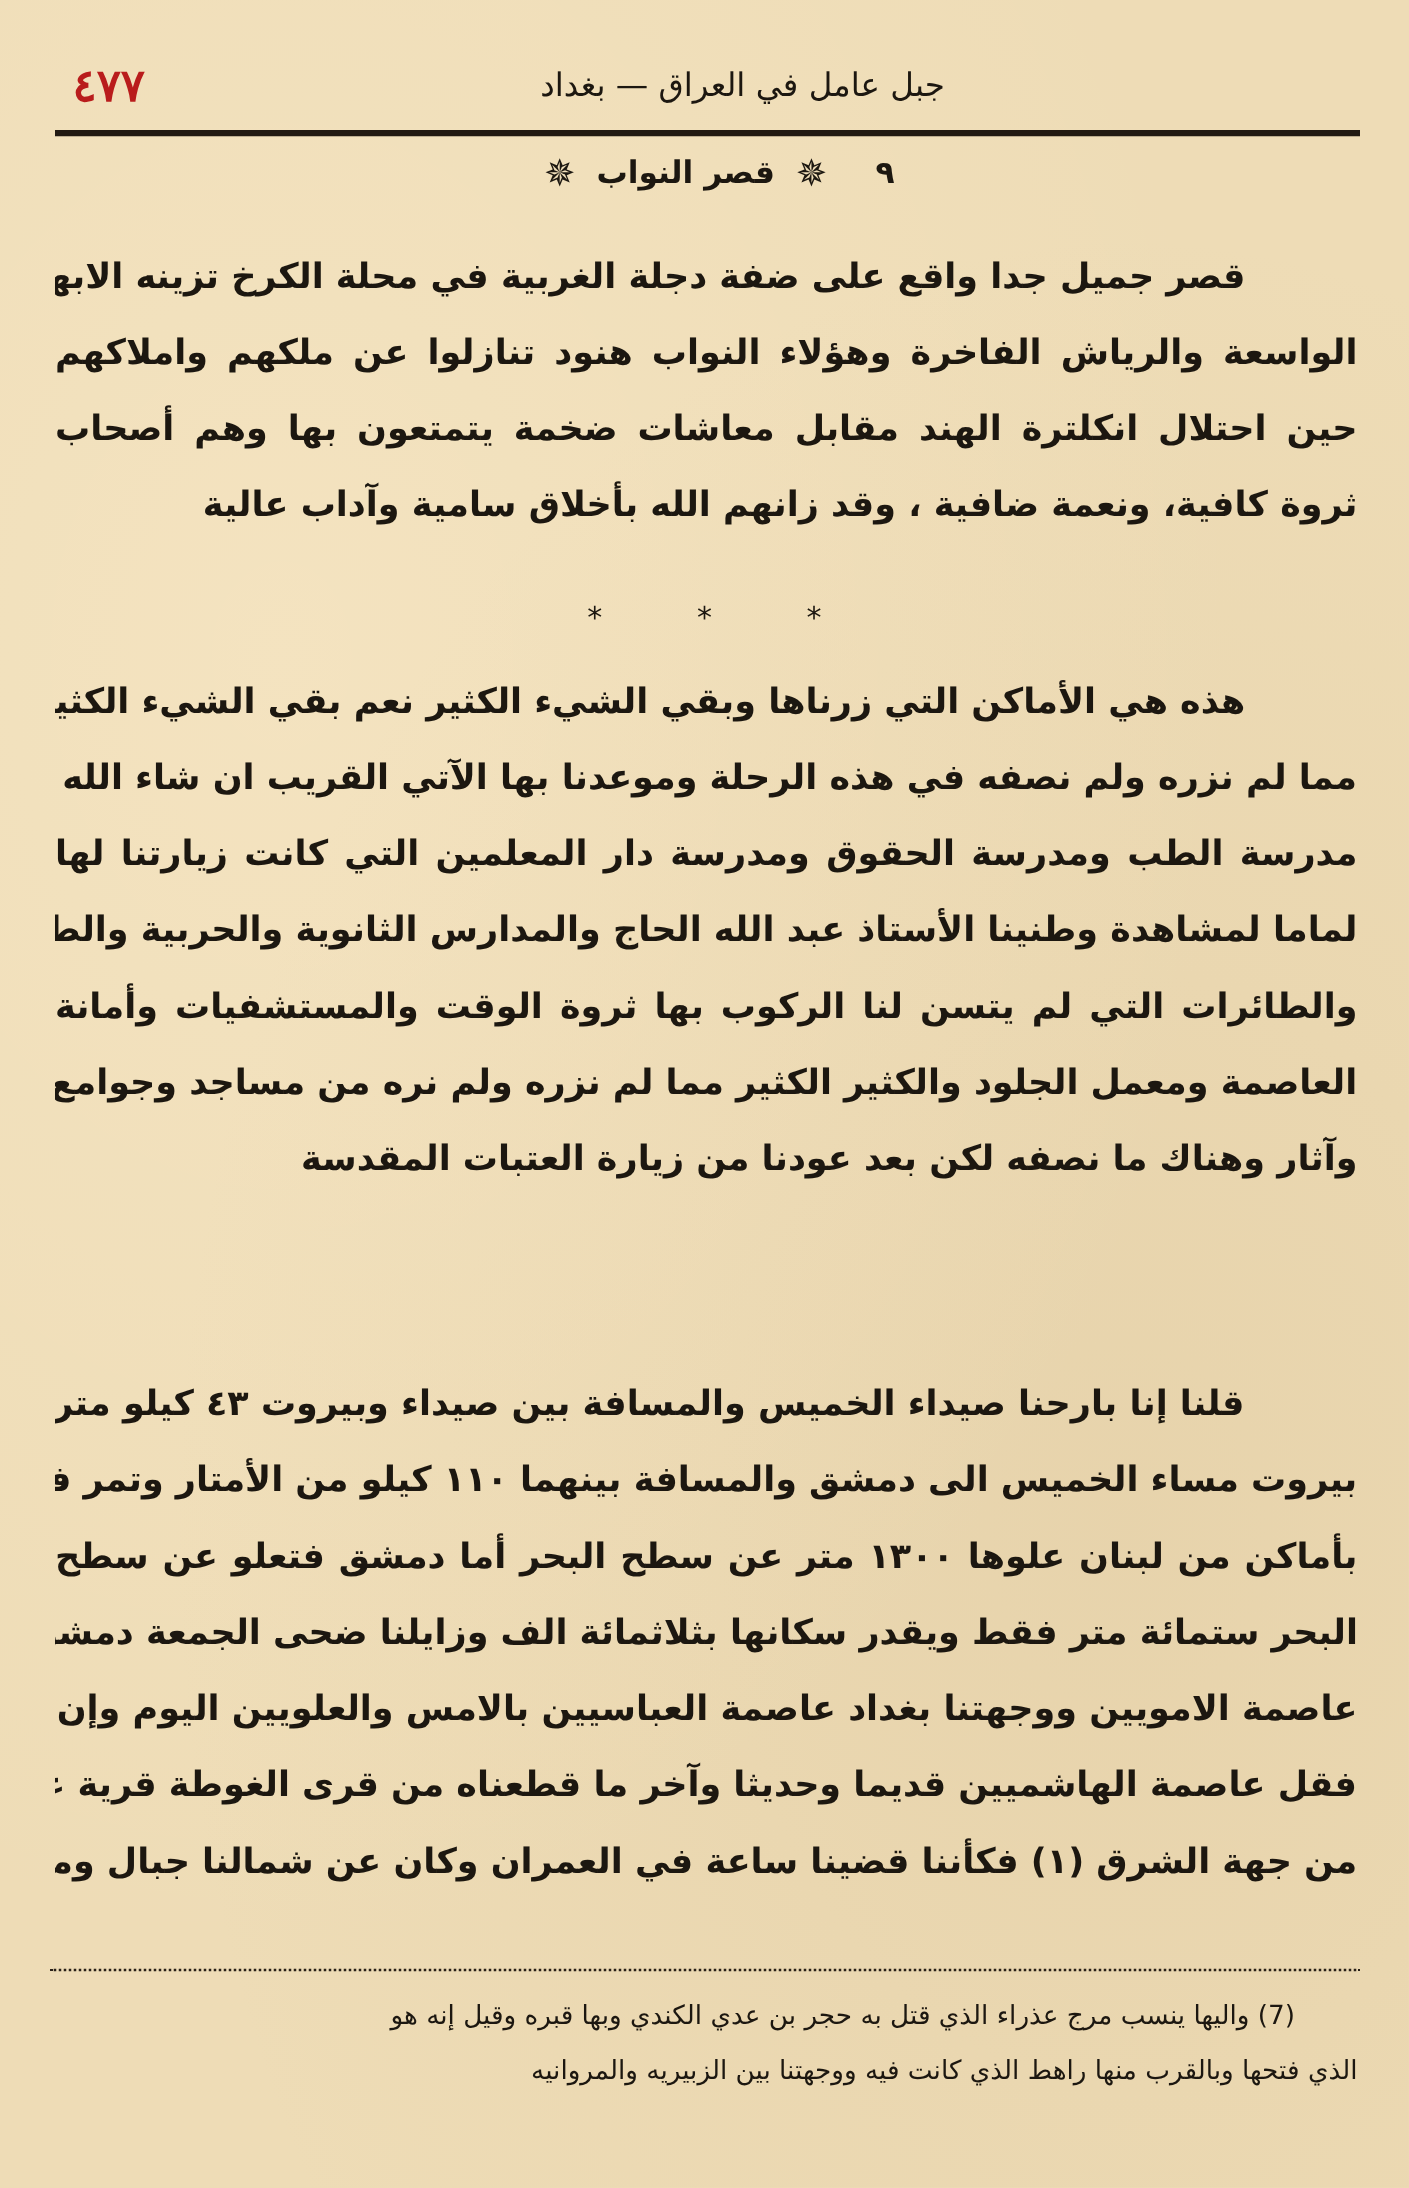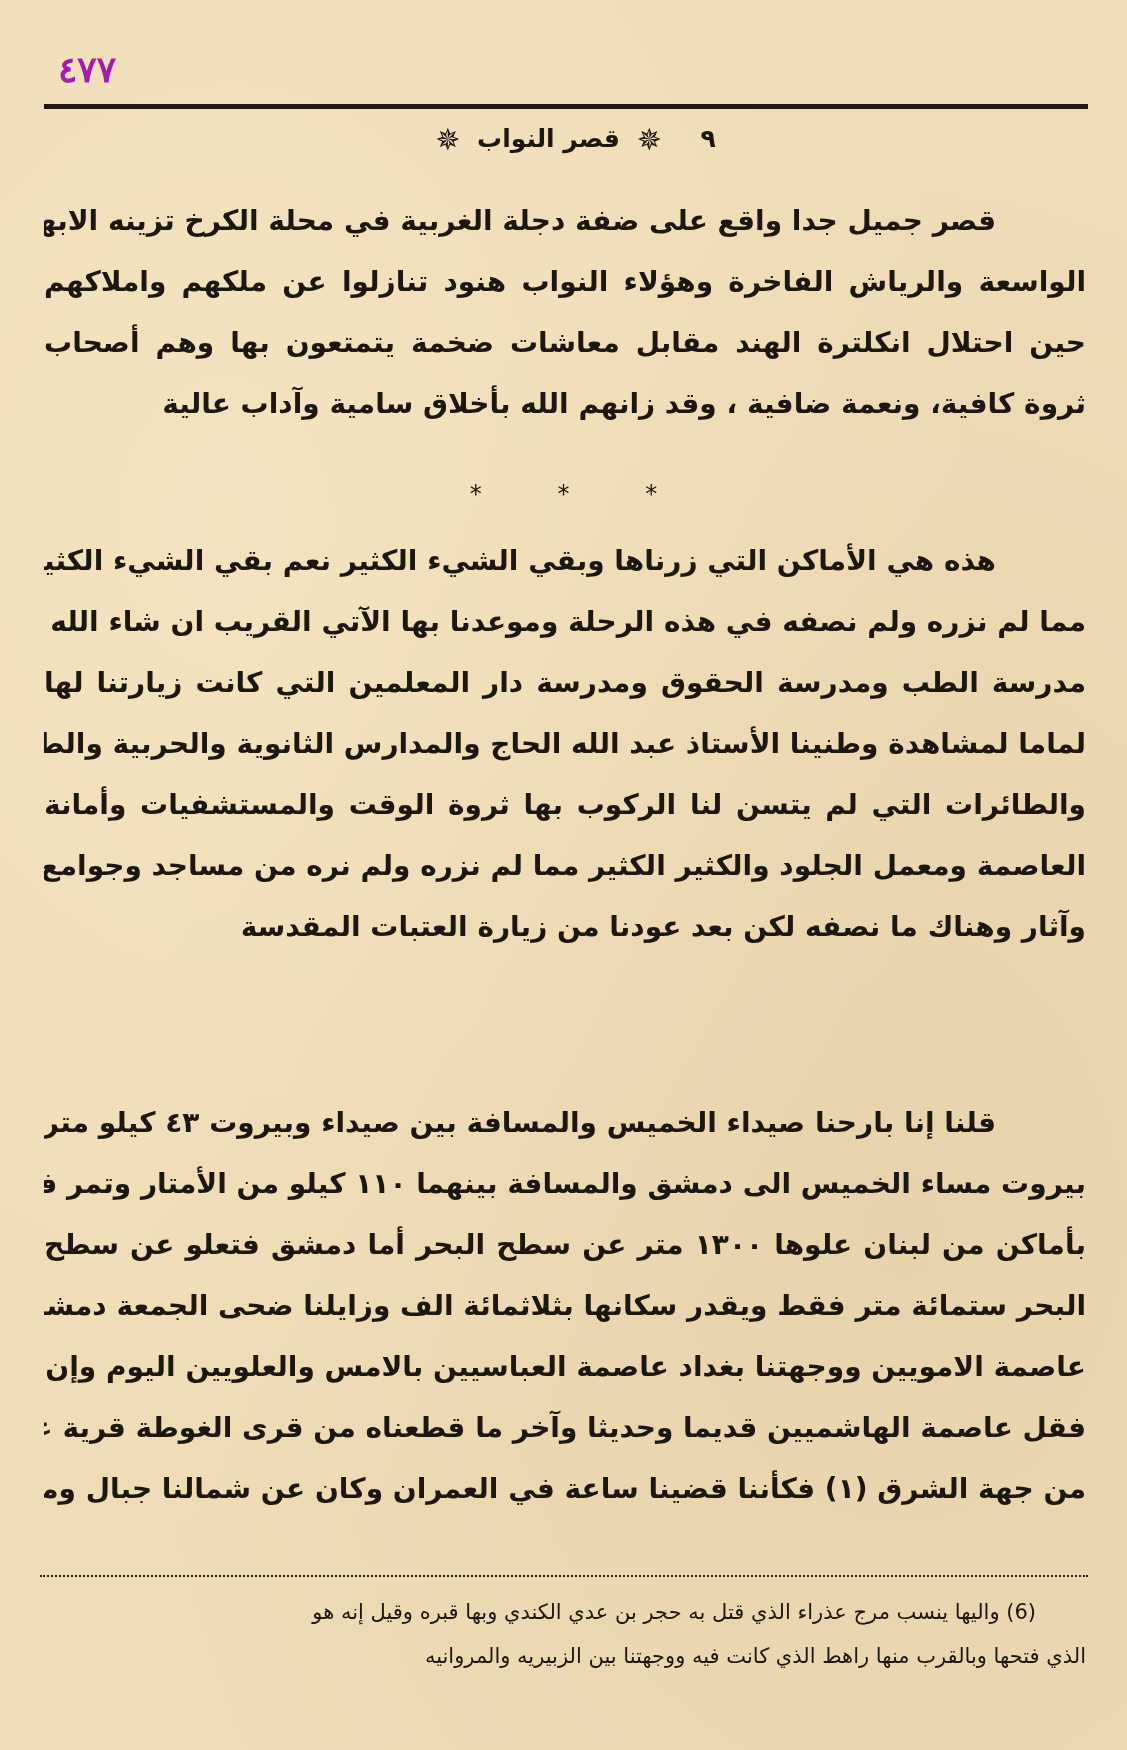--- a/index.html
+++ b/index.html
@@ -31,21 +31,21 @@
       height: 50px;
     }
     .page-number {
       position: absolute;
       left: 14px;
       top: 0;
       font-family: "DejaVu Serif", serif;
       font-size: 36px;
       font-weight: bold;
       letter-spacing: 2px;
-      color: #a21caf;
+      color: #b91c1c;
     }
     .running-title {
       position: absolute;
       left: 0; right: 0;
       top: 6px;
       text-align: center;
       direction: rtl;
       font-family: "DejaVu Sans", sans-serif;
       font-size: 26px;
       color: #1c1710;
@@ -141,20 +141,21 @@
       padding-right: 50px;
     }
   </style>
 </head>
 <body>
 
 <div class="page">
 
   <div class="header">
     <span class="page-number">٤٧٧</span>
+    <div class="running-title">جبل عامل في العراق — بغداد</div>
   </div>
   <div class="header-rule"></div>
 
   <div class="section-heading" style="top:122px;margin-left:16px;">
     <span class="num">٩</span>
     <span class="orn">✵</span>
     <span>قصر النواب</span>
     <span class="orn">✵</span>
   </div>
 
@@ -188,17 +189,17 @@
     <span class="line">بأماكن من لبنان علوها ١٣٠٠ متر عن سطح البحر أما دمشق فتعلو عن سطح</span>
     <span class="line">البحر ستمائة متر فقط ويقدر سكانها بثلاثمائة الف وزايلنا ضحى الجمعة دمشق</span>
     <span class="line">عاصمة الامويين ووجهتنا بغداد عاصمة العباسيين بالامس والعلويين اليوم وإن شئت</span>
     <span class="line">فقل عاصمة الهاشميين قديما وحديثا وآخر ما قطعناه من قرى الغوطة قرية عذراء</span>
     <span class="line">من جهة الشرق (١) فكأننا قضينا ساعة في العمران وكان عن شمالنا جبال ومنها</span>
   </div>
 
   <div class="footnote-rule"></div>
 
   <div class="footnote">
-    <span class="line first">(6) واليها ينسب مرج عذراء الذي قتل به حجر بن عدي الكندي وبها قبره وقيل إنه هو</span>
+    <span class="line first">(7) واليها ينسب مرج عذراء الذي قتل به حجر بن عدي الكندي وبها قبره وقيل إنه هو</span>
     <span class="line">الذي فتحها وبالقرب منها راهط الذي كانت فيه ووجهتنا بين الزبيريه والمروانيه</span>
   </div>
 
 </div>
 
 </body></html>

